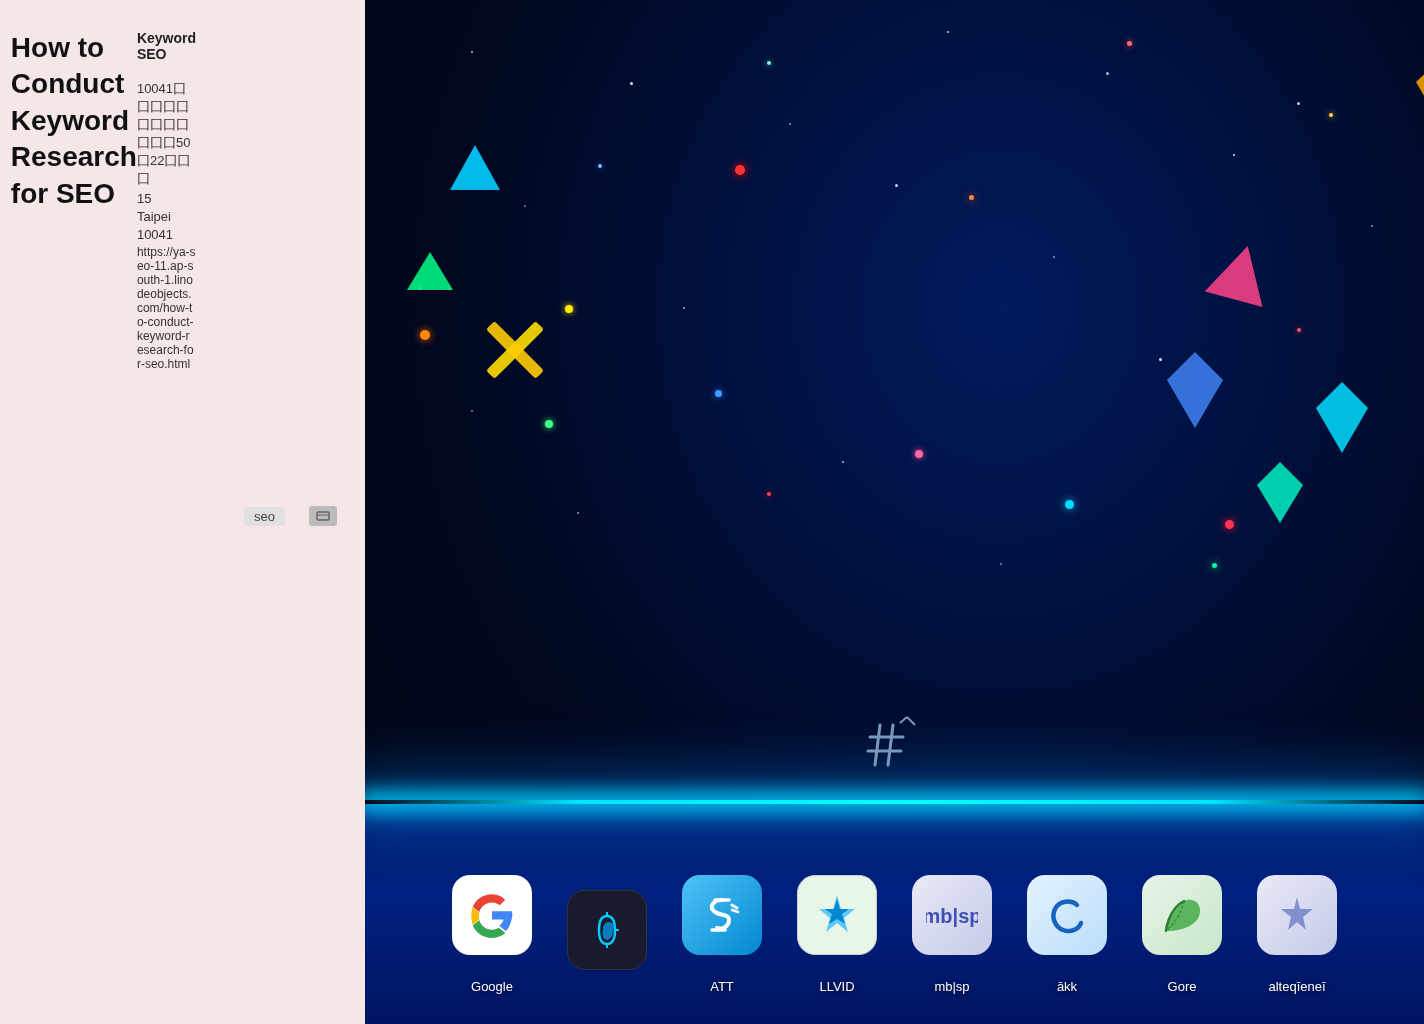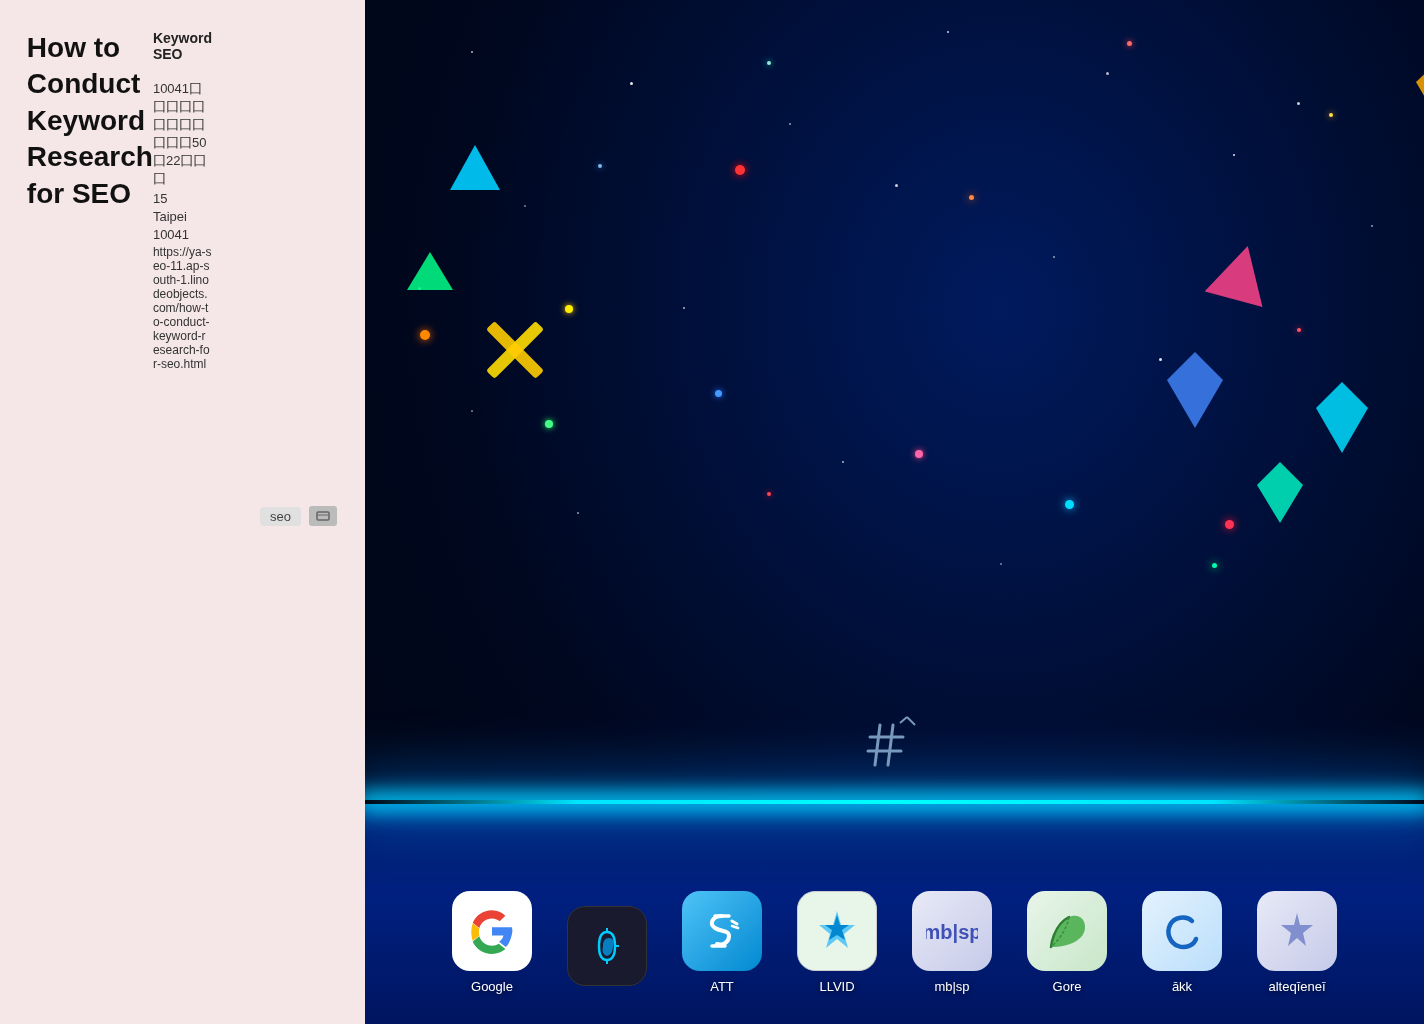--- a/index.html
+++ b/index.html
@@ -53,21 +53,21 @@
       font-size: 12px;
       color: #333;
       word-break: break-all;
       margin-bottom: 28px;
     }
 
     .tag-section {
       margin-top: 8px;
       display: flex;
       align-items: center;
-      gap: 8px;
+      gap: 24px;
       padding-left: 48px;
     }
 
     .tag-badge {
       background: #e0e0e0;
       border-radius: 4px;
       padding: 2px 10px;
       font-size: 13px;
       color: #444;
     }
@@ -142,21 +142,21 @@
       align-items: flex-end;
       gap: 0;
       padding: 0 10px;
     }
 
     .app-item {
       display: flex;
       flex-direction: column;
       align-items: center;
       width: 115px;
-      gap: 8px;
+      gap: 24px;
     }
 
     .app-icon-wrapper {
       width: 80px;
       height: 80px;
       border-radius: 18px;
       display: flex;
       align-items: center;
       justify-content: center;
       position: relative;
@@ -396,42 +396,42 @@
     <div class="app-item">
       <div class="app-icon-wrapper icon-mbsp">
         <svg width="52" height="52" viewBox="0 0 52 52">
           <text x="26" y="34" text-anchor="middle" font-size="20" font-weight="bold" fill="#3f51b5" font-family="Arial">mb|sp</text>
         </svg>
       </div>
       <span class="app-label">mb|sp</span>
     </div>
 
     <div class="app-item">
+      <div class="app-icon-wrapper icon-akk">
+        <svg width="52" height="52" viewBox="0 0 52 52">
+
+          <path d="M36 16 C30 10 18 12 14 20 C10 28 14 38 22 41 C30 44 38 40 40 34" fill="none" stroke="#1565c0" stroke-width="4.5" stroke-linecap="round"></path>
+        </svg>
+      </div>
+      <span class="app-label">ākk</span>
+    </div>
+
+    <div class="app-item">
       <div class="app-icon-wrapper icon-gore">
         <svg width="52" height="52" viewBox="0 0 52 52">
 
           <path d="M10 42 C10 42 12 20 28 12 C38 8 44 14 44 22 C44 34 30 42 10 42Z" fill="#4caf50" opacity="0.9"></path>
           <path d="M10 42 C10 42 12 20 28 12" fill="none" stroke="#2e7d32" stroke-width="2.5" stroke-linecap="round"></path>
           <path d="M28 12 C28 12 26 28 10 42" fill="none" stroke="#388e3c" stroke-width="1.5" stroke-dasharray="3,2"></path>
         </svg>
       </div>
       <span class="app-label">Gore</span>
     </div>
 
     <div class="app-item">
-      <div class="app-icon-wrapper icon-akk">
-        <svg width="52" height="52" viewBox="0 0 52 52">
-
-          <path d="M36 16 C30 10 18 12 14 20 C10 28 14 38 22 41 C30 44 38 40 40 34" fill="none" stroke="#1565c0" stroke-width="4.5" stroke-linecap="round"></path>
-        </svg>
-      </div>
-      <span class="app-label">ākk</span>
-    </div>
-
-    <div class="app-item">
       <div class="app-icon-wrapper icon-alt">
         <svg width="52" height="52" viewBox="0 0 52 52">
 
           <polygon points="26,8 29,20 42,20 32,28 35,41 26,33 17,41 20,28 10,20 23,20" fill="#7986cb" opacity="0.9"></polygon>
         </svg>
       </div>
       <span class="app-label">alteqīeneī</span>
     </div>
 
   </div>

